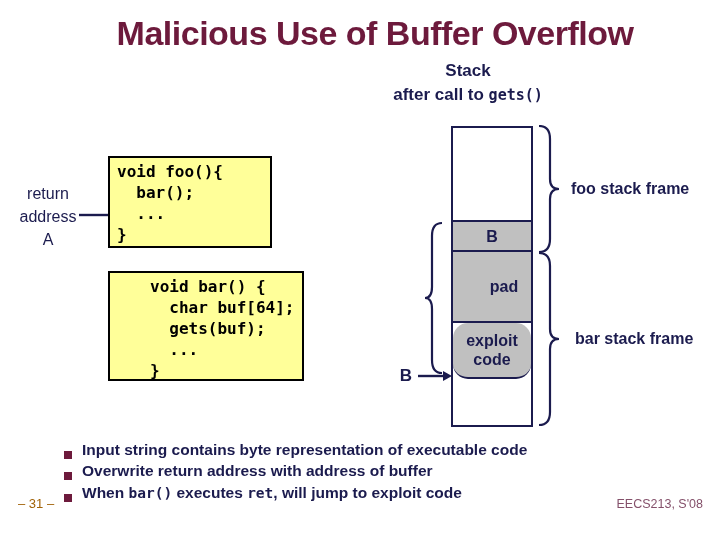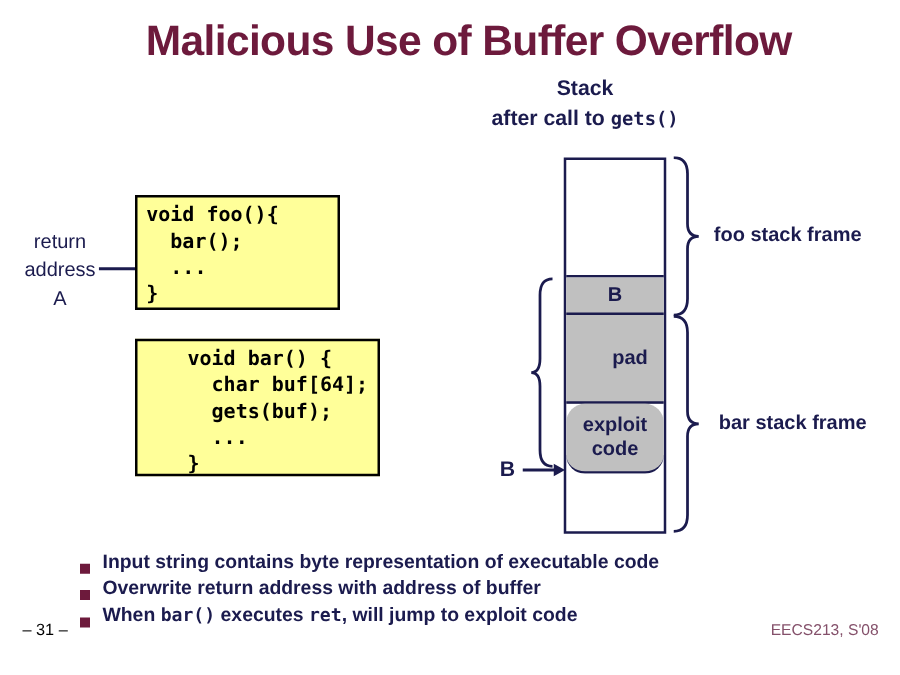--- a/index.html
+++ b/index.html
@@ -56,21 +56,21 @@
   .bullets{position:absolute;left:64px;top:437px;}
   .bullet-row{display:flex;align-items:flex-end;height:21.5px;}
   .bullet-sq{
     width:8px;height:8px;background:#6d1a3c;margin-top:5px;margin-right:10px;flex:none;
   }
   .bullet-text{
     color:#1b1b4e;font-weight:bold;font-size:15.5px;white-space:nowrap;
   }
   .bullet-text .mono{font-size:14.5px;}
   .footer-left{
-    position:absolute;left:18px;top:496px;color:#000000;font-size:13px;
+    position:absolute;left:18px;top:496px;color:#a16207;font-size:13px;
   }
   .footer-right{
     position:absolute;right:17px;top:497px;color:#84506a;font-size:12.5px;
   }
 </style>
 </head>
 <body>
 
 <div class="slide">
 

